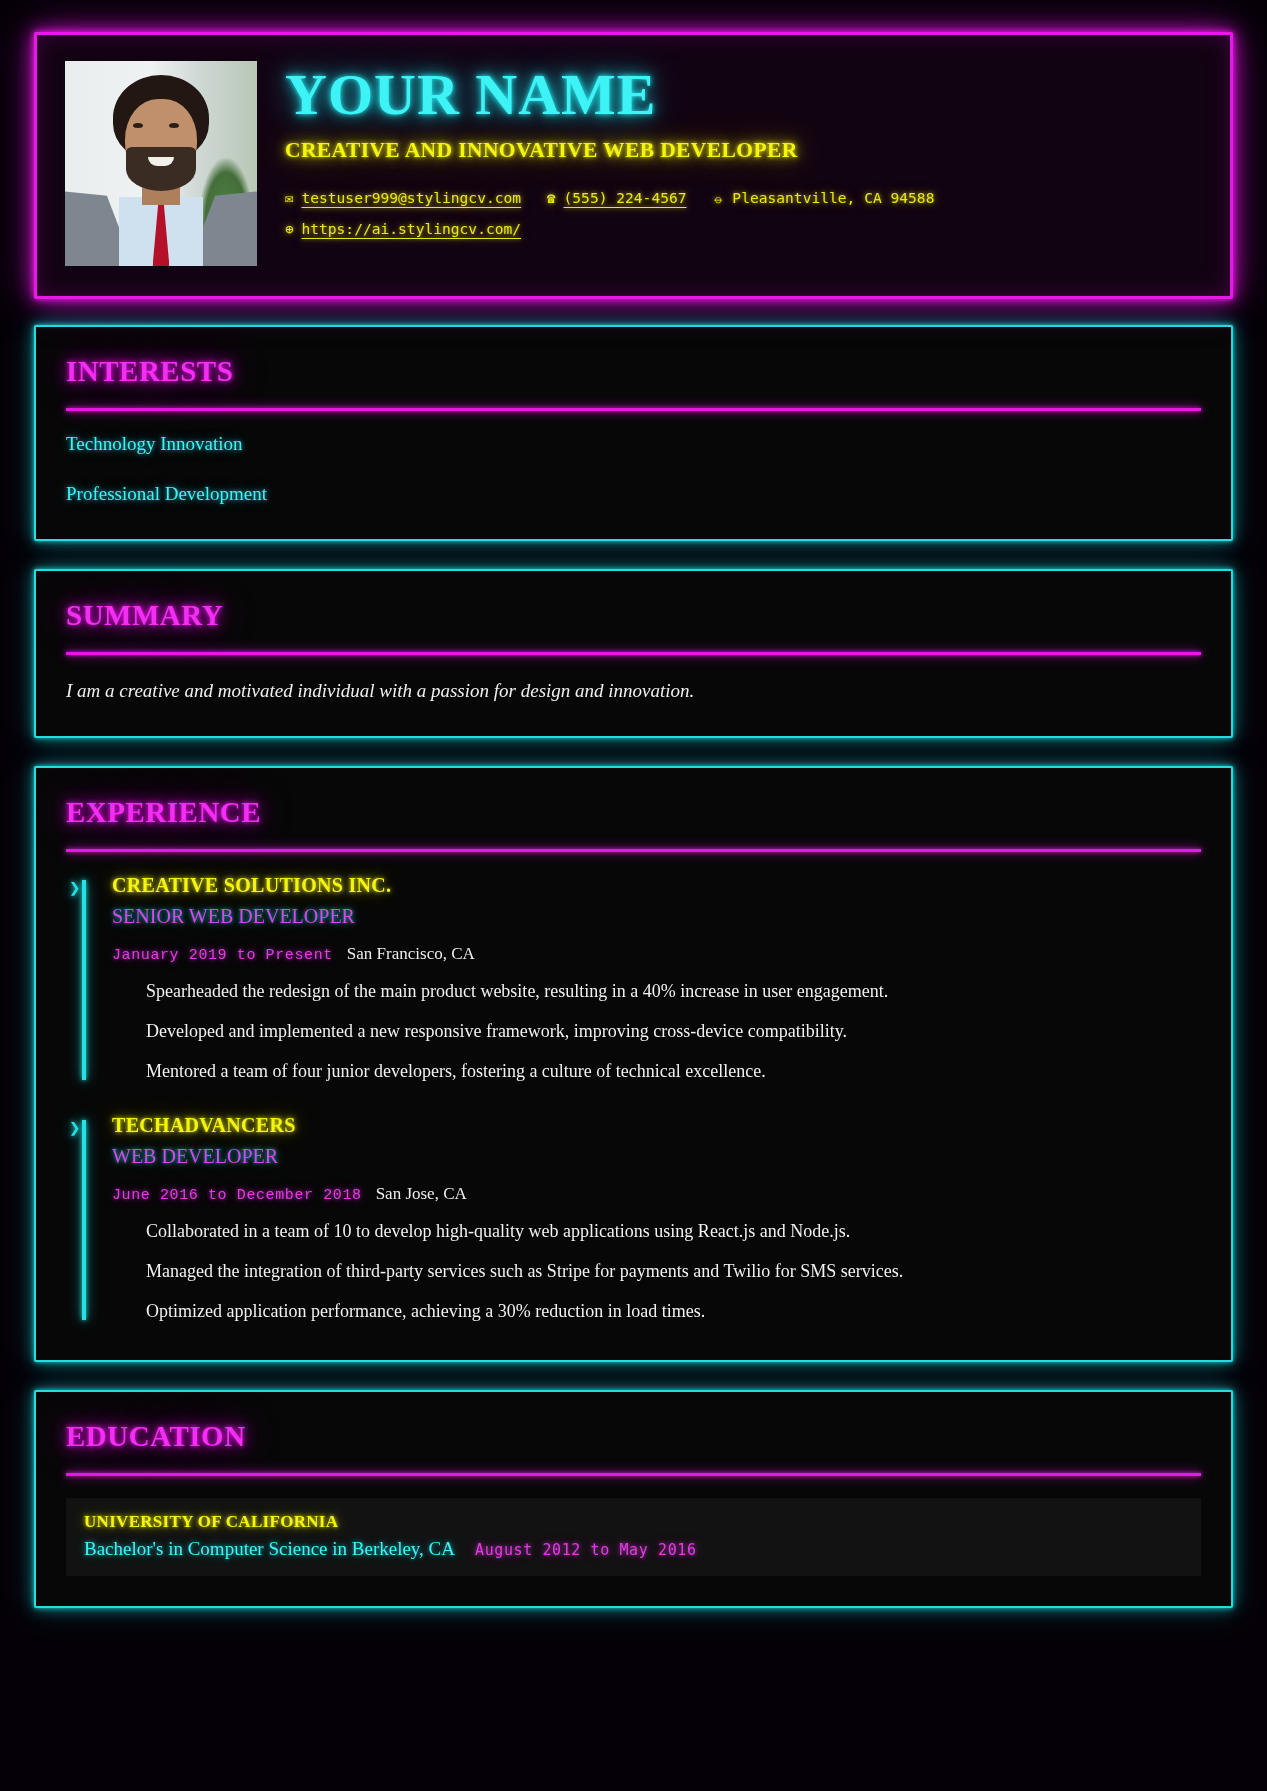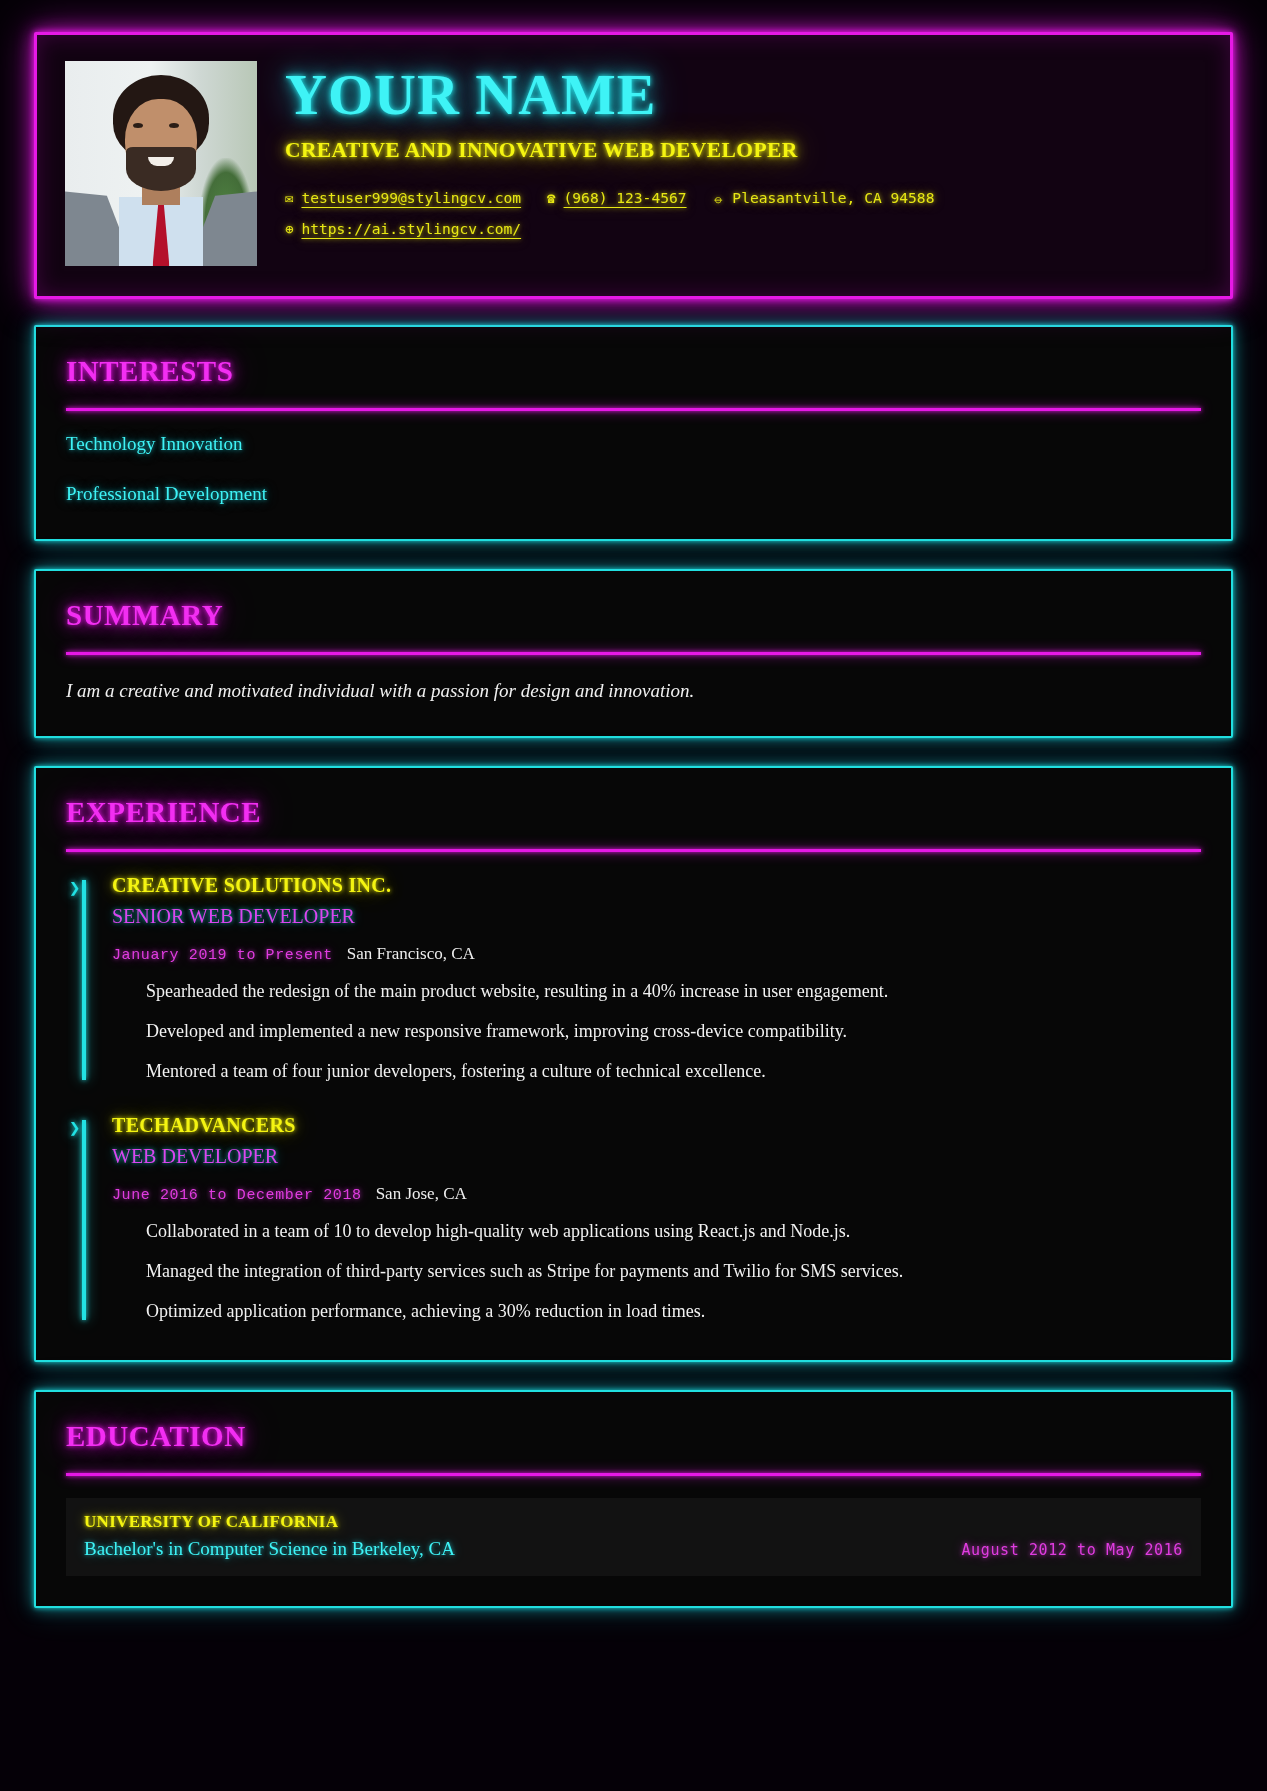--- a/index.html
+++ b/index.html
@@ -238,21 +238,21 @@
     font-size: 17px;
     font-weight: 700;
     letter-spacing: .3px;
     color: #f4f411;
     text-shadow: 0 0 4px #e9e90c, 0 0 12px rgba(220,220,12,.6);
     margin: 0 0 6px 0;
   }
   .edu-row {
     display: flex;
     align-items: baseline;
-    justify-content: space-between;
+    justify-content: flex-start;
     gap: 20px;
   }
   .edu-degree {
     font-size: 19px;
     color: #3ef3f6;
     text-shadow: 0 0 4px rgba(40,230,240,.65), 0 0 12px rgba(20,200,215,.45);
   }
   .edu-dates {
     font-family: "DejaVu Sans Mono", monospace;
     font-size: 15px;
@@ -289,21 +289,21 @@
       <div class="job-title">CREATIVE AND INNOVATIVE WEB DEVELOPER</div>
 
       <div class="contact-rows">
         <div class="contact-line">
           <span class="contact-item link">
             <span class="ci-icon">✉</span>
             <span class="ci-text">testuser999@stylingcv.com</span>
           </span>
           <span class="contact-item link">
             <span class="ci-icon">☎</span>
-            <span class="ci-text">(968) 123-4567</span>
+            <span class="ci-text">(555) 224-4567</span>
           </span>
           <span class="contact-item">
             <span class="ci-icon">⦵</span>
             <span class="ci-text">Pleasantville, CA 94588</span>
           </span>
         </div>
         <div class="contact-line">
           <span class="contact-item link">
             <span class="ci-icon">⊕</span>
             <span class="ci-text">https://ai.stylingcv.com/</span>

